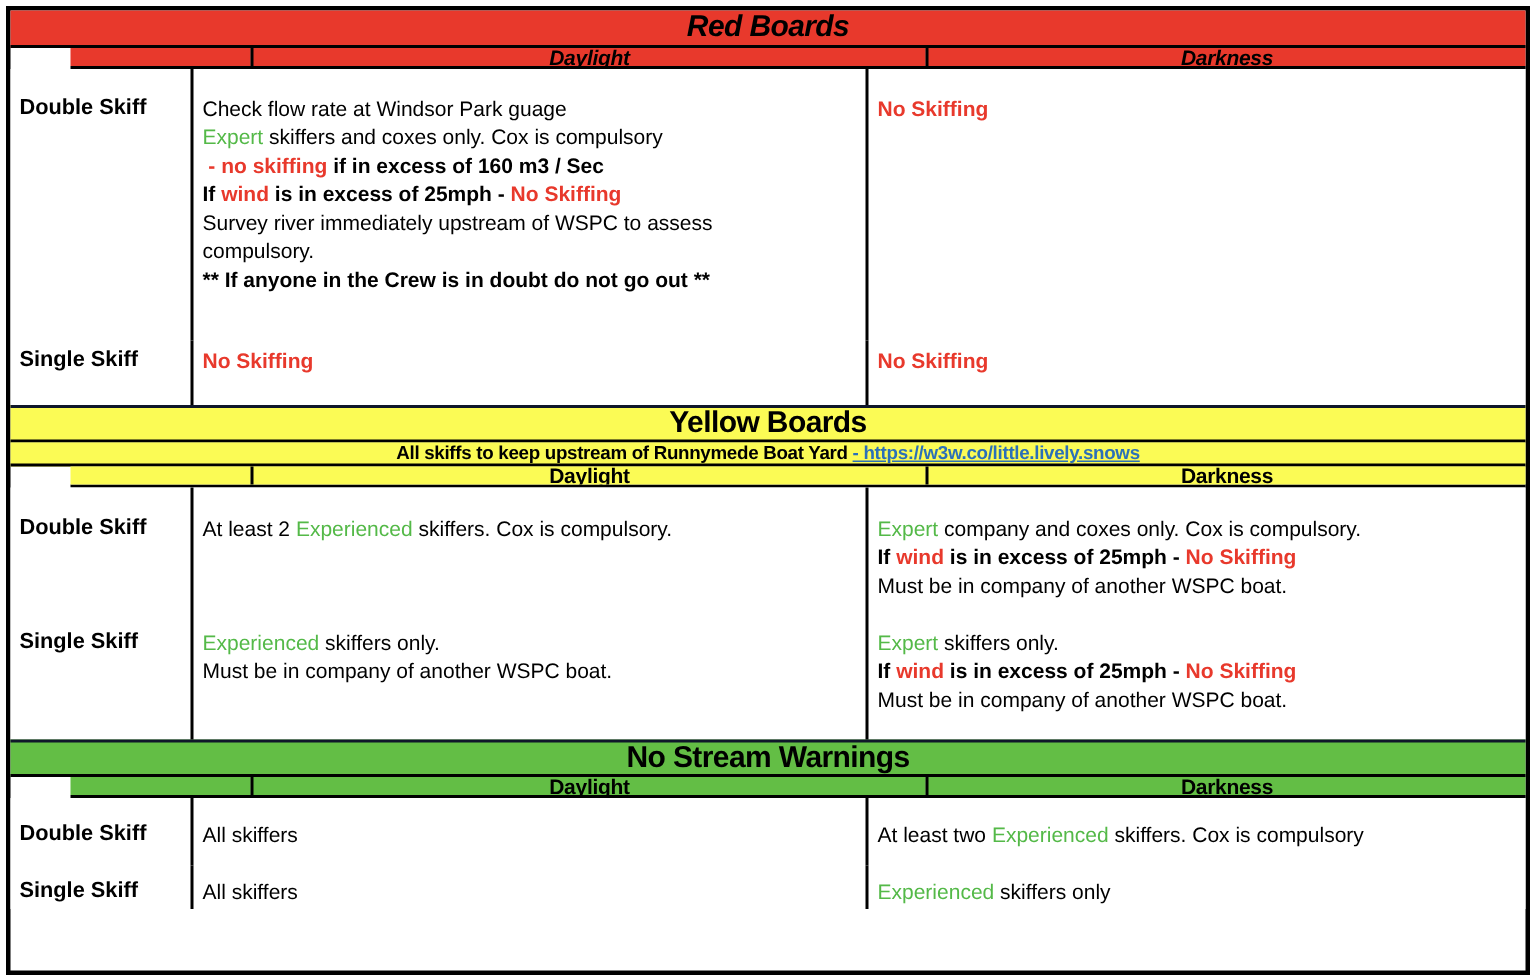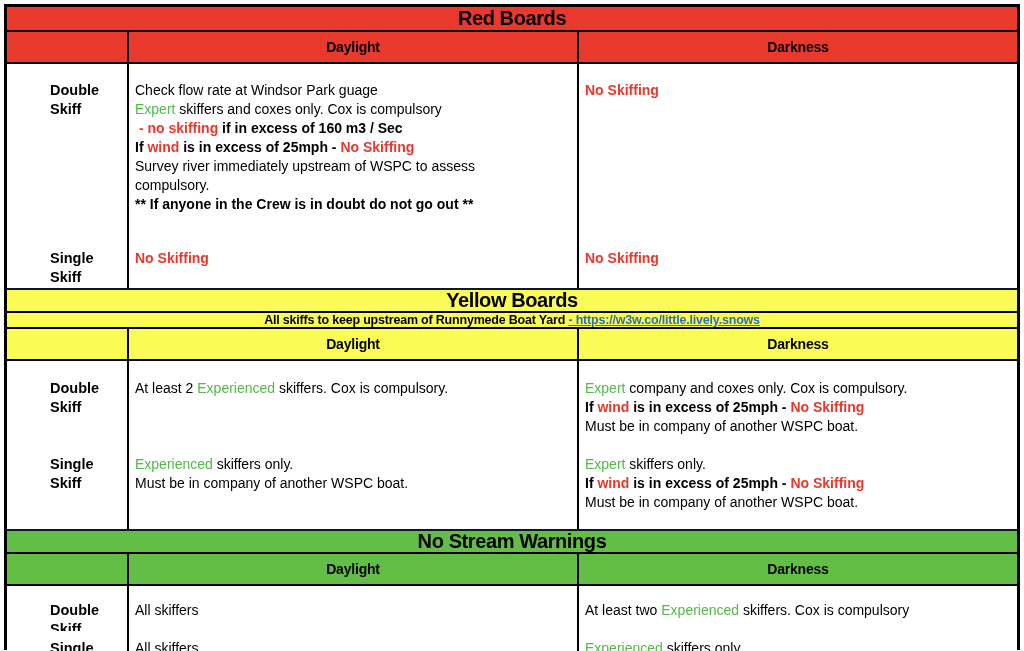--- a/index.html
+++ b/index.html
@@ -1,40 +1,40 @@
 <!DOCTYPE html>
 <html style="--board-red: #E8392C; --board-yellow: #FBFB55; --board-green: #63BE45; --text-green: #54B948; --text-red: #E8392C; --link-blue: #2B70B8;"><head>
 <meta charset="utf-8">
 <style>
   * { margin:0; padding:0; box-sizing:border-box; }
   html,body { width:1024px; height:651px; background:#fff;
     font-family:"Liberation Sans", sans-serif; color:#000; overflow:hidden; }
   .tbl { position:absolute; left:4px; top:4px; width:1016px; height:646px;
     border:3px solid #000; background:#fff; }
 
-  .bg-red    { background:var(--board-red); }
+  .bg-red    { background:var(--board-red);font-style:italic; }
   .bg-yellow { background:var(--board-yellow); }
   .bg-green  { background:var(--board-green); }
 
   .bar { display:flex; align-items:center; justify-content:center;
     border-bottom:2px solid #000; font-weight:bold; letter-spacing:-0.2px; }
   .bar.title { height:25px; font-size:20px; letter-spacing:-0.4px; }
   .bar.sub   { height:15px; font-size:12.5px; }
   .bar.sub.tall { height:16px; }
   .bt { border-top:2px solid #0f172a;text-align:center; }
 
-  .hdr { display:grid; grid-template-columns:120px 450px 1fr; height:32px;
-    border-bottom:2px solid #000; }
+  .hdr { display:grid; grid-template-columns:120px 450px 1fr; height:14px;
+    border-bottom:2px solid #000;margin-left:40px; }
   .hcell { display:flex; align-items:center; justify-content:center;
     font-weight:bold; font-size:13px; letter-spacing:-0.2px; }
 
   .tbody { display:grid; grid-template-columns:120px 450px 1fr; background:#fff; }
   .cell { padding:0 6px; font-size:14px; line-height:19px; overflow:hidden; }
   .cell.vline { border-left:2px solid #000; }
-  .cell.label { font-weight:bold; font-size:14.5px;margin-left:37px; }
+  .cell.label { font-weight:bold; font-size:14.5px; }
 
   
   .rd { height:181px; padding-top:17px; }
   .rs { height:43px;  padding-top:4px; }
   .yd { height:89px;  padding-top:18px; }
   .ys { height:79px;  padding-top:5px; }
   .gd { height:45px;  padding-top:15px; }
   .gs { height:29px;  padding-top:8px; }
 
   .line { white-space:pre-wrap; }

